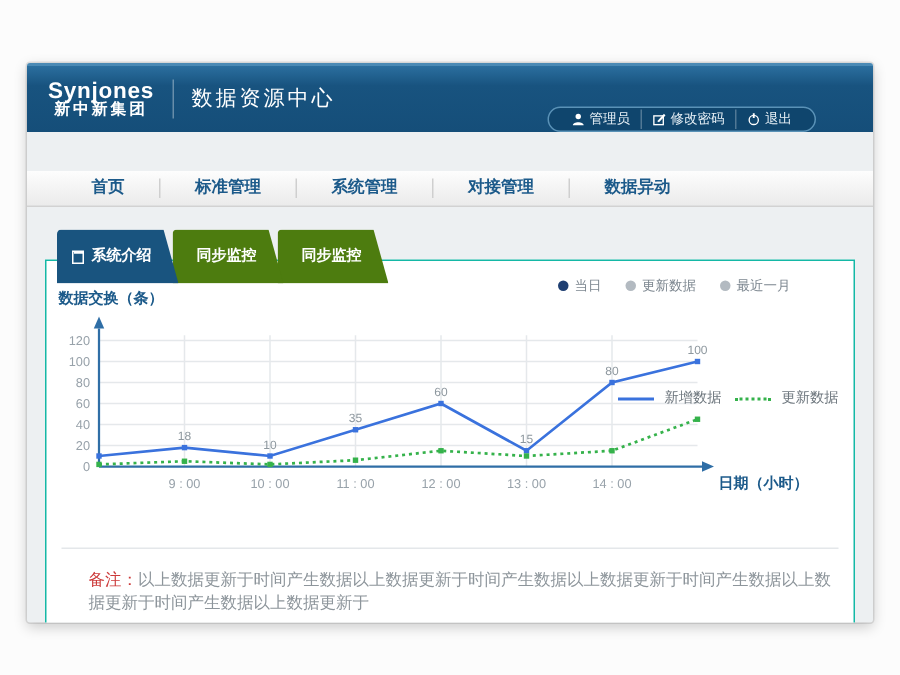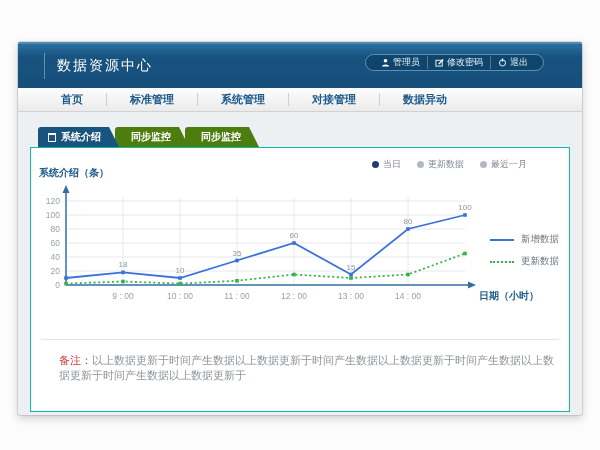--- a/index.html
+++ b/index.html
@@ -19,43 +19,43 @@
     border-top:2px solid #4a8ab5;
     display:flex; align-items:center; padding:0 14px; color:#fff;
     position:relative;
   }
   .logo{ line-height:1.05; text-align:center; }
   .logo-en{ font-size:15px; font-weight:bold; letter-spacing:.5px; }
   .logo-cn{ font-size:10.5px; font-weight:bold; letter-spacing:2px; }
   .hdr-divider{ width:1px; height:26px; background:rgba(255,255,255,.35); margin:0 12px; }
   .app-title{ font-size:14px; letter-spacing:2px;text-align:right; }
   .user-pill{
-    position:absolute; right:38px; top:10px; height:17px;
+    position:absolute; right:38px; top:27px; height:17px;
     background:#0f456d; border:1px solid #5a92b7; border-radius:9px;
     display:flex; align-items:center; padding:0 8px;
   }
   .user-item{ display:flex; align-items:center; gap:3px; font-size:9px; color:#e8f1f7;
     padding:0 7px; cursor:pointer; }
   .user-item + .user-item{ border-left:1px solid rgba(255,255,255,.28);justify-content:flex-end; }
   .user-item svg{ display:block; }
 
   
   .nav{
     height:24px; background:linear-gradient(#fdfdfd,#ebebeb);
     border-bottom:1px solid #d2d2d2;
-    display:flex; align-items:center; padding-left:20px;
+    display:flex; align-items:center; padding-left:20px;margin-top:26px;
   }
   .nav-item{ font-size:11px; font-weight:bold; color:#1c5a8a; padding:0 23px; cursor:pointer; line-height:23px; }
   .nav-sep{ width:1px; height:13px; background:#cfcfcf; }
 
   
   .content{ padding:15px 12px 3px; }
   .tabbar{ display:flex; padding-left:8px; height:20px; }
   .tab{
-    height:20px; line-height:20px; color:#fff; font-size:10px; font-weight:bold;
+    height:36px; line-height:20px; color:#fff; font-size:10px; font-weight:bold;
     padding:0 18px 0 10px; cursor:pointer; display:flex; align-items:center; gap:5px;
     clip-path:polygon(0 0, calc(100% - 10px) 0, 100% 100%, 0 100%);
     border-top-left-radius:3px;
   }
   .tab.active{ background:#19547f; z-index:3; position:relative; }
   .tab.inactive{ background:#4d7c0f; z-index:1; position:relative; margin-left:-4px; padding-left:16px; }
   .tab-icon{ width:8px; height:9px; border:1px solid #fff; display:inline-block;
     box-shadow:inset 0 2px 0 -1px #fff, inset 0 5px 0 -4px #fff; }
 
   .panel{
@@ -69,34 +69,38 @@
 
   .ylabel{ margin:18px 0 0 8px; font-size:10px; font-weight:bold; color:#1c5a8a; height:13px; }
 
   .chart-row{ position:relative; }
   #chart-svg{ display:block; margin-top:2px; }
   #chart-svg text{ font-family:"Liberation Sans","DejaVu Sans",sans-serif; }
   .tick{ fill:#98a2aa; font-size:8.5px; }
   .ptlabel{ fill:#8d979e; font-size:8px; }
   .axlabel{ fill:#1c5a8a; font-size:10px; font-weight:bold; }
 
-  .legend{ position:absolute; right:10px; top:52px; display:flex; flex-direction:column; gap:9px;align-items:center; }
+  .legend{ position:absolute; right:10px; top:52px; display:flex; gap:9px;align-items:center; }
   .legend-item{ display:flex; align-items:center; gap:7px; font-size:9.5px; color:#6d767d; }
   .legend-line{ width:24px; height:0; border-top-width:2px; }
 
   .panel-divider{ border-top:1px solid #e4e7ea; margin:26px 10px 0; }
   .remark{ padding:13px 10px 0 28px; font-size:11px; color:#8d959b; }
   .remark-label{ color:#cc3a3a; }
 </style>
 </head>
 <body>
 
 <div class="app-window">
 
   <header class="hdr">
+    <div class="logo">
+      <div class="logo-en">Synjones</div>
+      <div class="logo-cn">新中新集团</div>
+    </div>
     <div class="hdr-divider"></div>
     <div class="app-title">数据资源中心</div>
     <div class="user-pill" id="user-pill">
         <div class="user-item">
           <span>
             <svg width="9" height="9" viewBox="0 0 10 10">
               <circle cx="5" cy="3" r="2" fill="#fff"></circle>
               <path d="M1 9.5 C1 6.5 9 6.5 9 9.5 Z" fill="#fff"></path>
             </svg>
           </span>
@@ -158,21 +162,21 @@
           <div class="filter">
             <span class="dot"></span>
             <span>更新数据</span>
           </div>
           <div class="filter">
             <span class="dot"></span>
             <span>最近一月</span>
           </div>
         </div>
 
-      <div class="ylabel">系统介绍（条）</div>
+      <div class="ylabel">数据交换（条）</div>
 
       <div class="chart-row">
         <svg id="chart-svg" width="520" height="132">
             <line x1="35" y1="90" x2="434" y2="90" stroke="#e5e8eb"></line>
             <line x1="35" y1="76" x2="434" y2="76" stroke="#e5e8eb"></line>
             <line x1="35" y1="62" x2="434" y2="62" stroke="#e5e8eb"></line>
             <line x1="35" y1="48" x2="434" y2="48" stroke="#e5e8eb"></line>
             <line x1="35" y1="34" x2="434" y2="34" stroke="#e5e8eb"></line>
             <line x1="35" y1="20" x2="434" y2="20" stroke="#e5e8eb"></line>
             <line x1="92" y1="16.5" x2="92" y2="104" stroke="#e5e8eb"></line>

